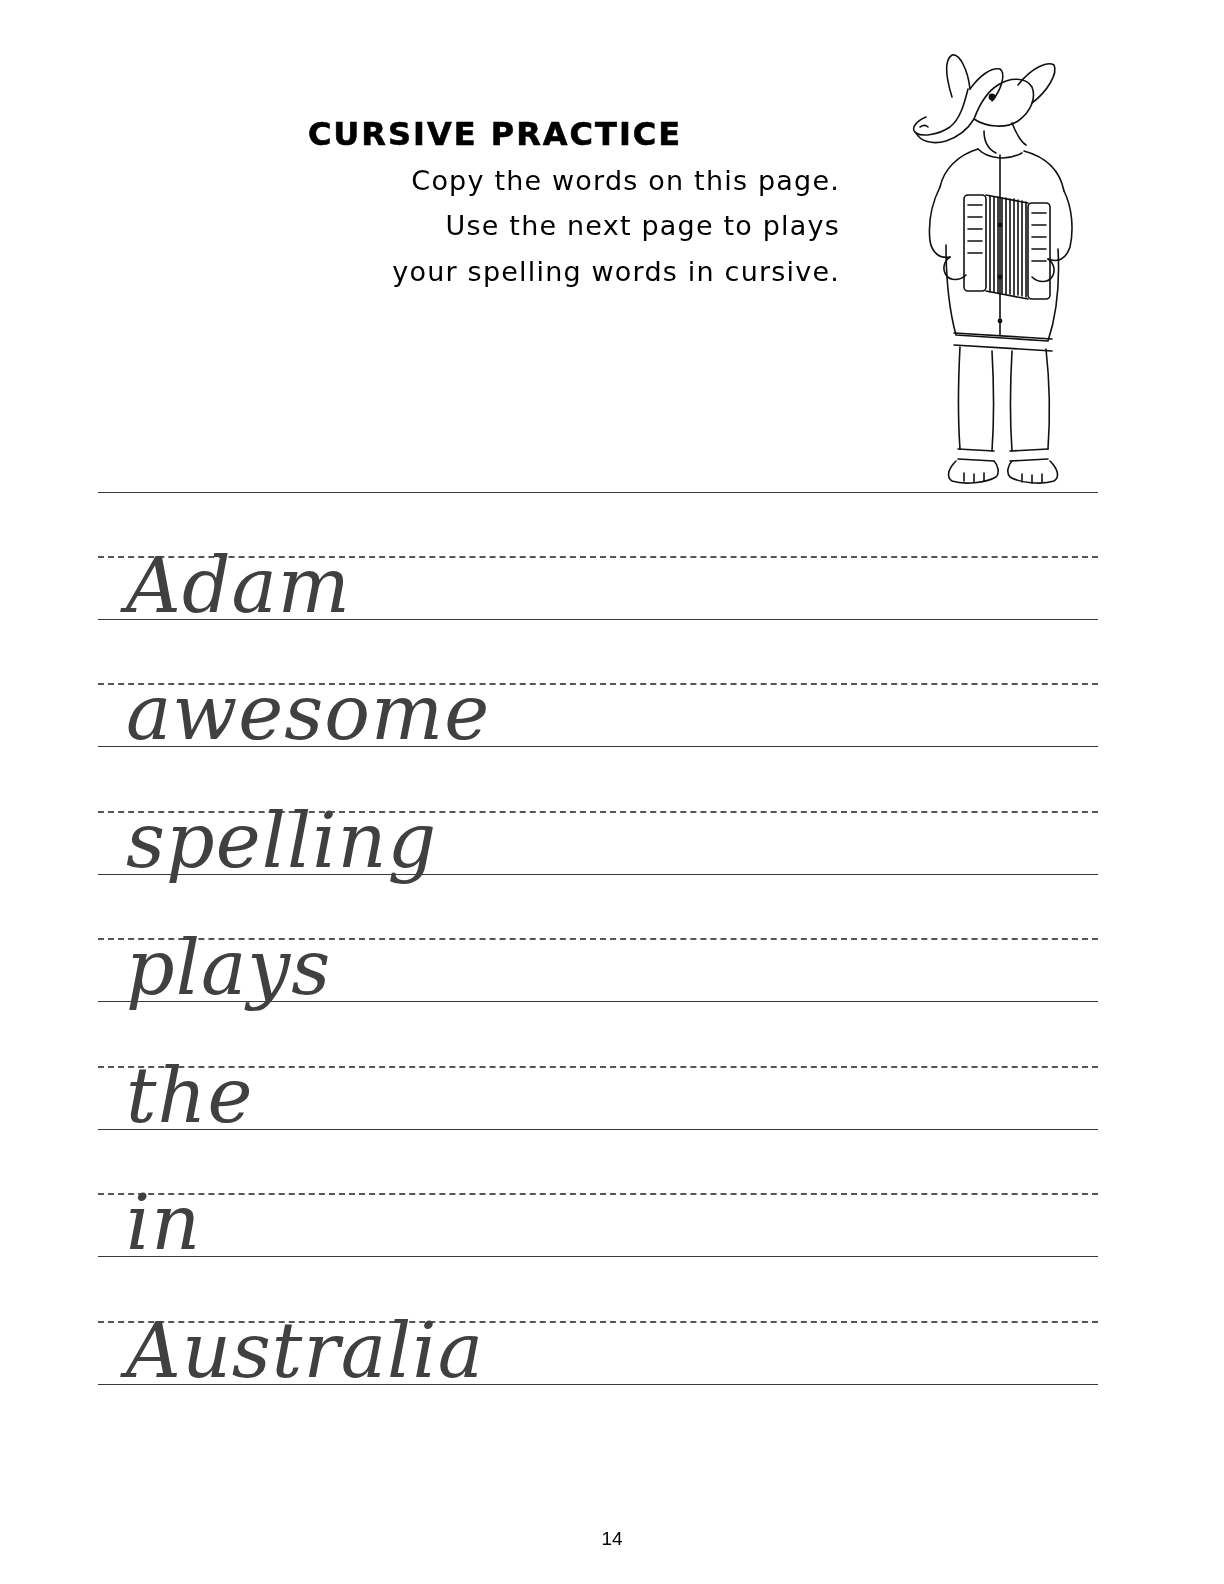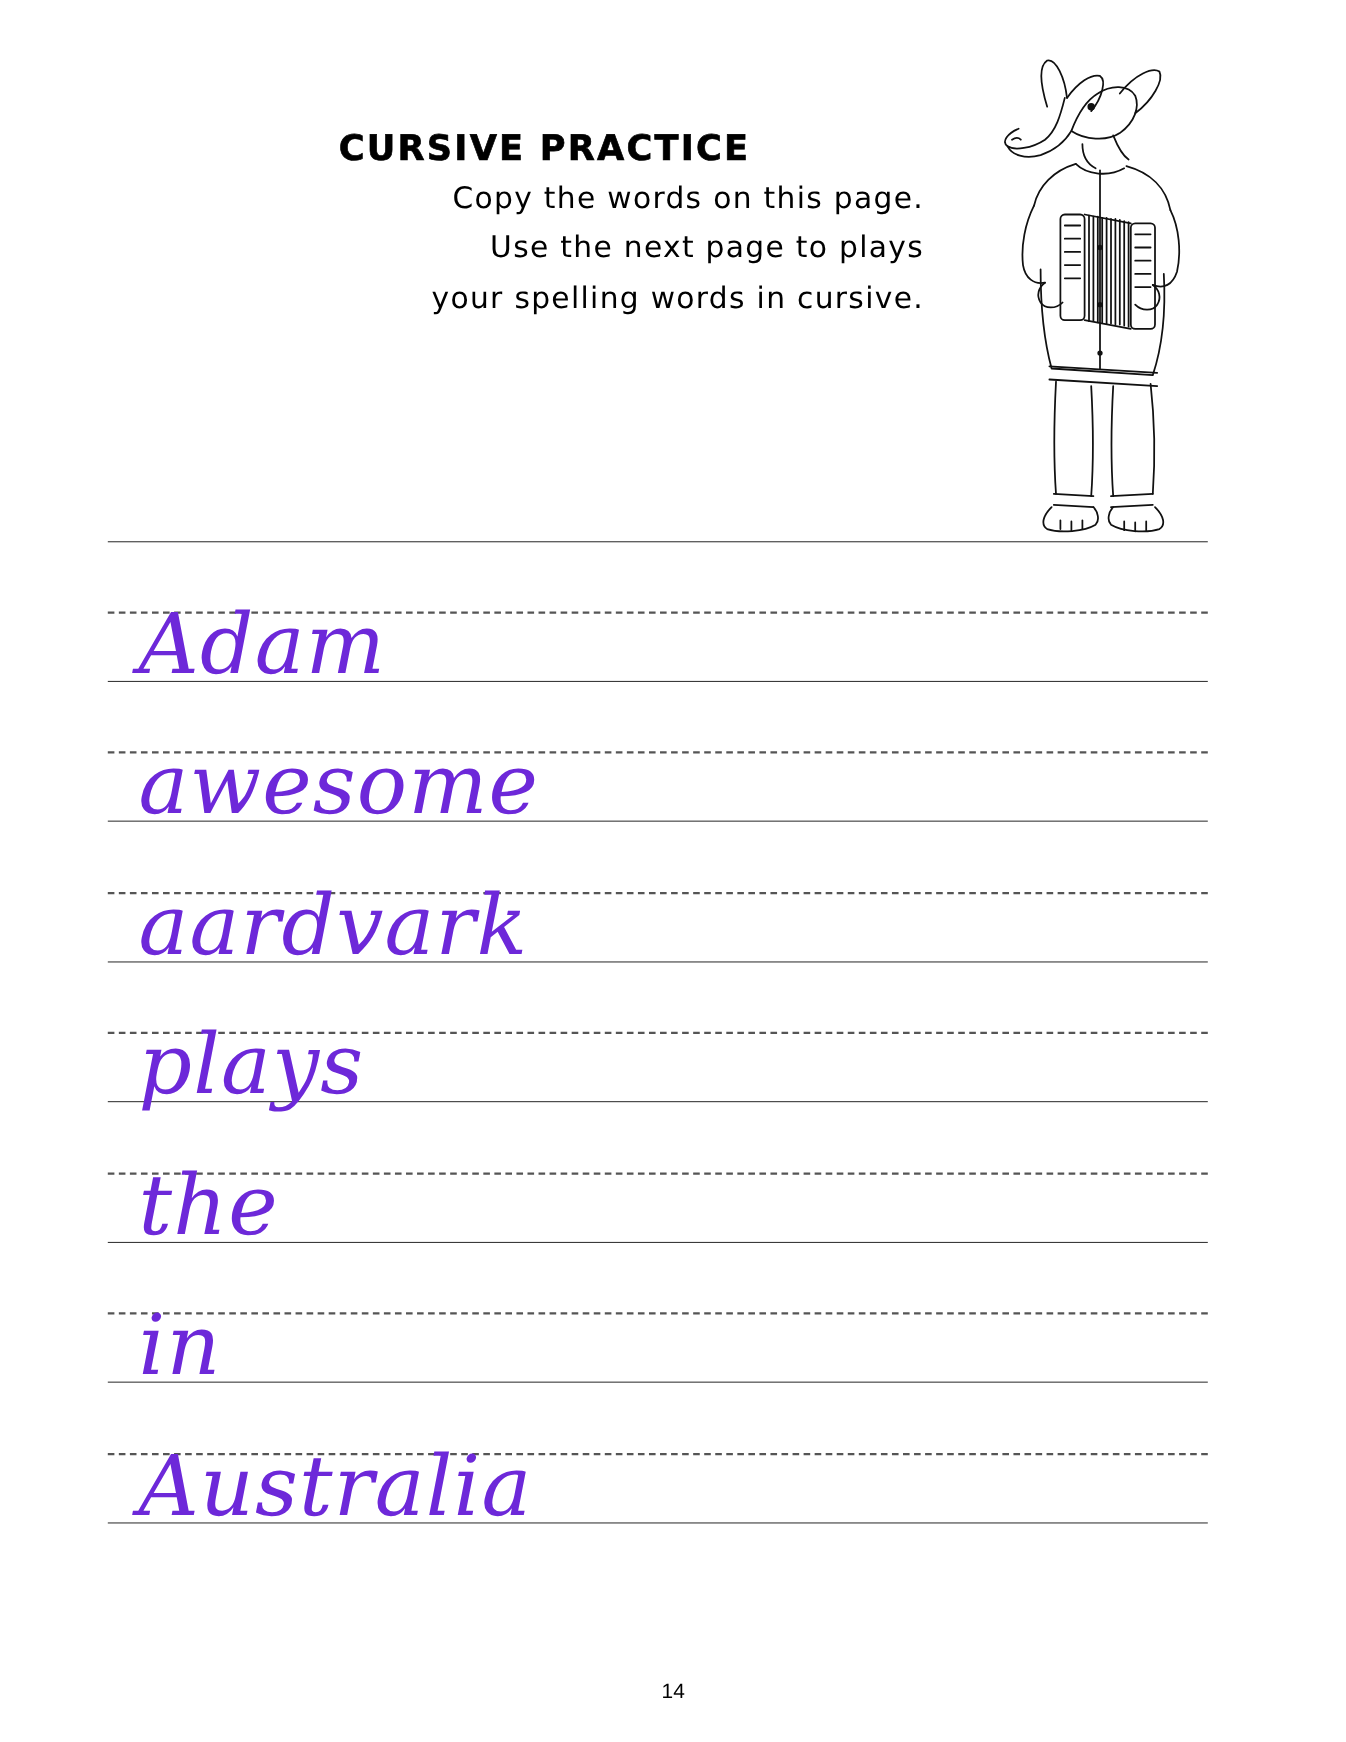--- a/index.html
+++ b/index.html
@@ -84,21 +84,21 @@
   }
   .word {
     position: absolute;
     left: 28px;
     bottom: -4px;
     font-family: "DejaVu Serif", serif;
     font-style: italic;
     font-size: 76px;
     line-height: 1;
     letter-spacing: 1px;
-    color: #6d28d9;
+    color: #404040;
     white-space: nowrap;
   }
 
   
   .page-number {
     position: absolute;
     left: 0;
     top: 1528px;
     width: 1224px;
     text-align: center;
@@ -186,21 +186,21 @@
 
   <div class="line-row">
     <div class="rule-mid"></div>
     <div class="rule-bottom"></div>
     <div class="word">awesome</div>
   </div>
 
   <div class="line-row">
     <div class="rule-mid"></div>
     <div class="rule-bottom"></div>
-    <div class="word">aardvark</div>
+    <div class="word">spelling</div>
   </div>
 
   <div class="line-row">
     <div class="rule-mid"></div>
     <div class="rule-bottom"></div>
     <div class="word">plays</div>
   </div>
 
   <div class="line-row">
     <div class="rule-mid"></div>

